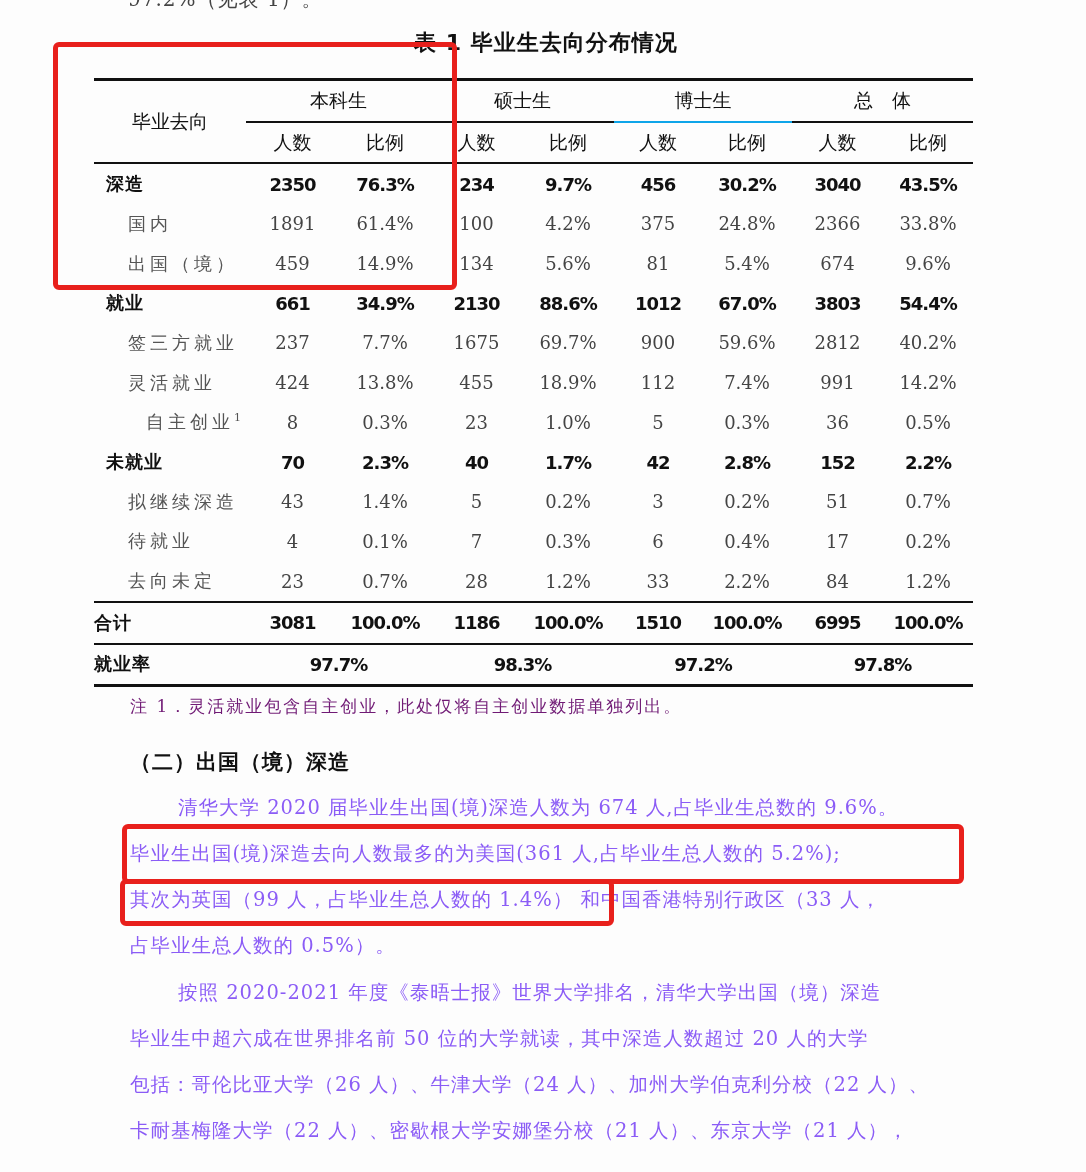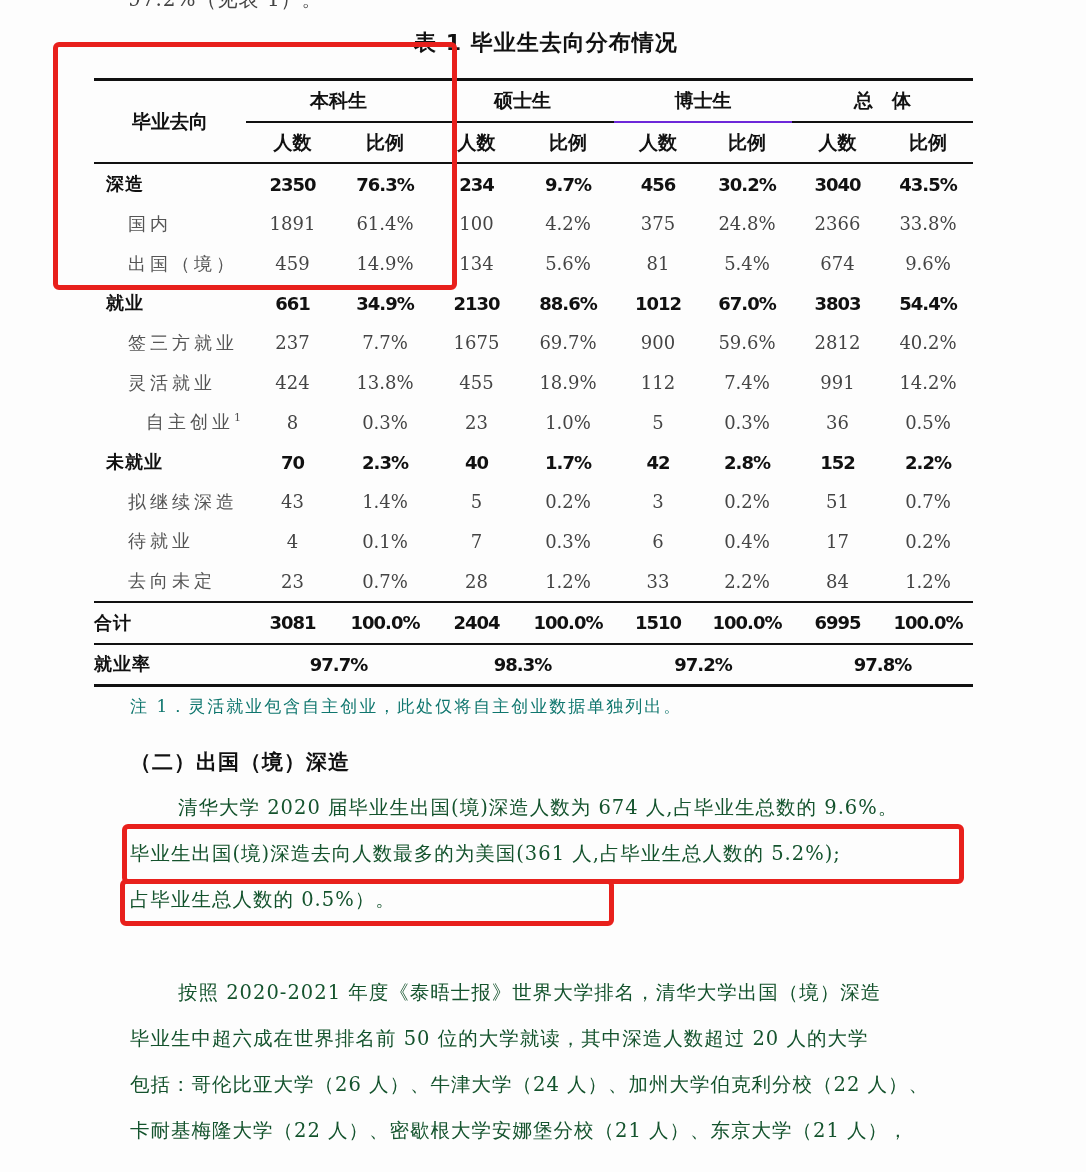--- a/index.html
+++ b/index.html
@@ -4,34 +4,34 @@
 <style>
   html, body { margin:0; padding:0; background:#fdfdfd; }
   body { width:1086px; height:1172px; position:relative; overflow:hidden;
          font-family:"DejaVu Serif", serif; color:#222; }
   .top-partial { position:absolute; left:128px; top:-14px; font-size:20px; color:#444; letter-spacing:1px; }
   .table-title { position:absolute; left:414px; top:28px; font-size:22px; font-weight:bold;
                  font-family:"DejaVu Sans", sans-serif; color:#111; letter-spacing:1px; }
   table.grad { position:absolute; left:94px; top:78px; width:879px; border-collapse:collapse;
                font-family:"DejaVu Serif", serif; }
   table.grad td, table.grad th { padding:0; text-align:center; height:39.7px; font-size:18px; }
-  table.grad thead th { font-family:"DejaVu Sans", sans-serif; font-weight:bold; color:#111; font-size:19px; }
+  table.grad thead th { font-family:"DejaVu Sans", sans-serif; font-weight:normal; color:#111; font-size:19px; }
   .rule-top { border-top:3px solid #111; }
   tr.bold td { font-family:"DejaVu Sans", sans-serif; font-weight:bold; color:#111; letter-spacing:-1px; }
   tr.sub td { color:#444; font-weight:normal; }
   td.label { text-align:left !important; }
   tr.bold td.label { padding-left:12px; letter-spacing:1px;margin-top:36px; }
   tr.sub td.label { padding-left:34px; letter-spacing:4px; color:#555; }
   tr.subsub td.label { padding-left:52px; }
   tr.total td.label { text-align:left; padding-left:0; }
   sup { font-size:11px; }
-  .note { position:absolute; left:130px; top:695px; font-size:17px; color:#0f766e; letter-spacing:2px; }
+  .note { position:absolute; left:130px; top:695px; font-size:17px; color:#701a75; letter-spacing:2px; }
   .section-heading { position:absolute; left:130px; top:748px; font-size:21px; font-weight:bold;
                      font-family:"DejaVu Sans", sans-serif; color:#111; letter-spacing:1px;text-align:center; }
-  .para { position:absolute; left:130px; width:840px; font-size:19.5px; color:#14532d; letter-spacing:1px; line-height:46px; }
+  .para { position:absolute; left:130px; width:840px; font-size:19.5px; color:#8b5cf6; letter-spacing:1px; line-height:46px; }
   .line { white-space:nowrap; height:46px; }
   .indent { padding-left:48px; }
   .redbox { position:absolute; border:5px solid #e8201c; border-radius:6px; box-sizing:border-box; pointer-events:none; }
 </style>
 </head>
 <body>
 
 <div class="top-partial">97.2%（见表 1）。</div>
 
 <div class="table-title">表 1 毕业生去向分布情况</div>
@@ -46,21 +46,21 @@
       <col style="width:88px">
     <col style="width:90px">
       <col style="width:91px">
       <col style="width:90px">
   </colgroup>
   <thead>
     <tr class="rule-top">
       <th rowspan="2">毕业去向</th>
       <th colspan="2" style="border-bottom:2px solid #111">本科生</th>
       <th colspan="2" style="border-bottom:2px solid #111">硕士生</th>
-      <th colspan="2" style="border-bottom:2px solid #6d28d9">博士生</th>
+      <th colspan="2" style="border-bottom:2px solid #0ea5e9">博士生</th>
       <th colspan="2" style="border-bottom:2px solid #111">总　体</th>
     </tr>
     <tr>
       <th>人数</th>
       <th>比例</th>
       <th>人数</th>
       <th>比例</th>
       <th>人数</th>
       <th>比例</th>
       <th>人数</th>
@@ -188,21 +188,21 @@
         <td>2.2%</td>
         <td>84</td>
         <td>1.2%</td>
       </tr>
     </tbody>
   <tbody>
     <tr class="bold total rule-top" style="border-top:2px solid #111">
       <td class="label">合计</td>
       <td>3081</td>
       <td>100.0%</td>
-      <td>2404</td>
+      <td>1186</td>
       <td>100.0%</td>
       <td>1510</td>
       <td>100.0%</td>
       <td>6995</td>
       <td>100.0%</td>
     </tr>
     <tr class="bold total" style="border-top:2px solid #111;border-bottom:3px solid #111">
       <td class="label">就业率</td>
       <td colspan="2">97.7%</td>
       <td colspan="2">98.3%</td>
@@ -212,20 +212,21 @@
   </tbody>
 </table>
 
 <div class="note">注 1．灵活就业包含自主创业，此处仅将自主创业数据单独列出。</div>
 
 <div class="section-heading">（二）出国（境）深造</div>
 
 <div class="para" style="top:785px">
   <div class="line indent">清华大学 2020 届毕业生出国(境)深造人数为 674 人,占毕业生总数的 9.6%。</div>
   <div class="line">毕业生出国(境)深造去向人数最多的为美国(361 人,占毕业生总人数的 5.2%);</div>
+  <div class="line"><span>其次为英国（99 人，占毕业生总人数的 1.4%）</span><span> 和中国香港特别行政区（33 人，</span></div>
   <div class="line">占毕业生总人数的 0.5%）。</div>
 </div>
 
 <div class="para" style="top:970px">
   <div class="line indent">按照 2020-2021 年度《泰晤士报》世界大学排名，清华大学出国（境）深造</div>
   <div class="line">毕业生中超六成在世界排名前 50 位的大学就读，其中深造人数超过 20 人的大学</div>
   <div class="line">包括：哥伦比亚大学（26 人）、牛津大学（24 人）、加州大学伯克利分校（22 人）、</div>
   <div class="line">卡耐基梅隆大学（22 人）、密歇根大学安娜堡分校（21 人）、东京大学（21 人），</div>
 </div>
 

